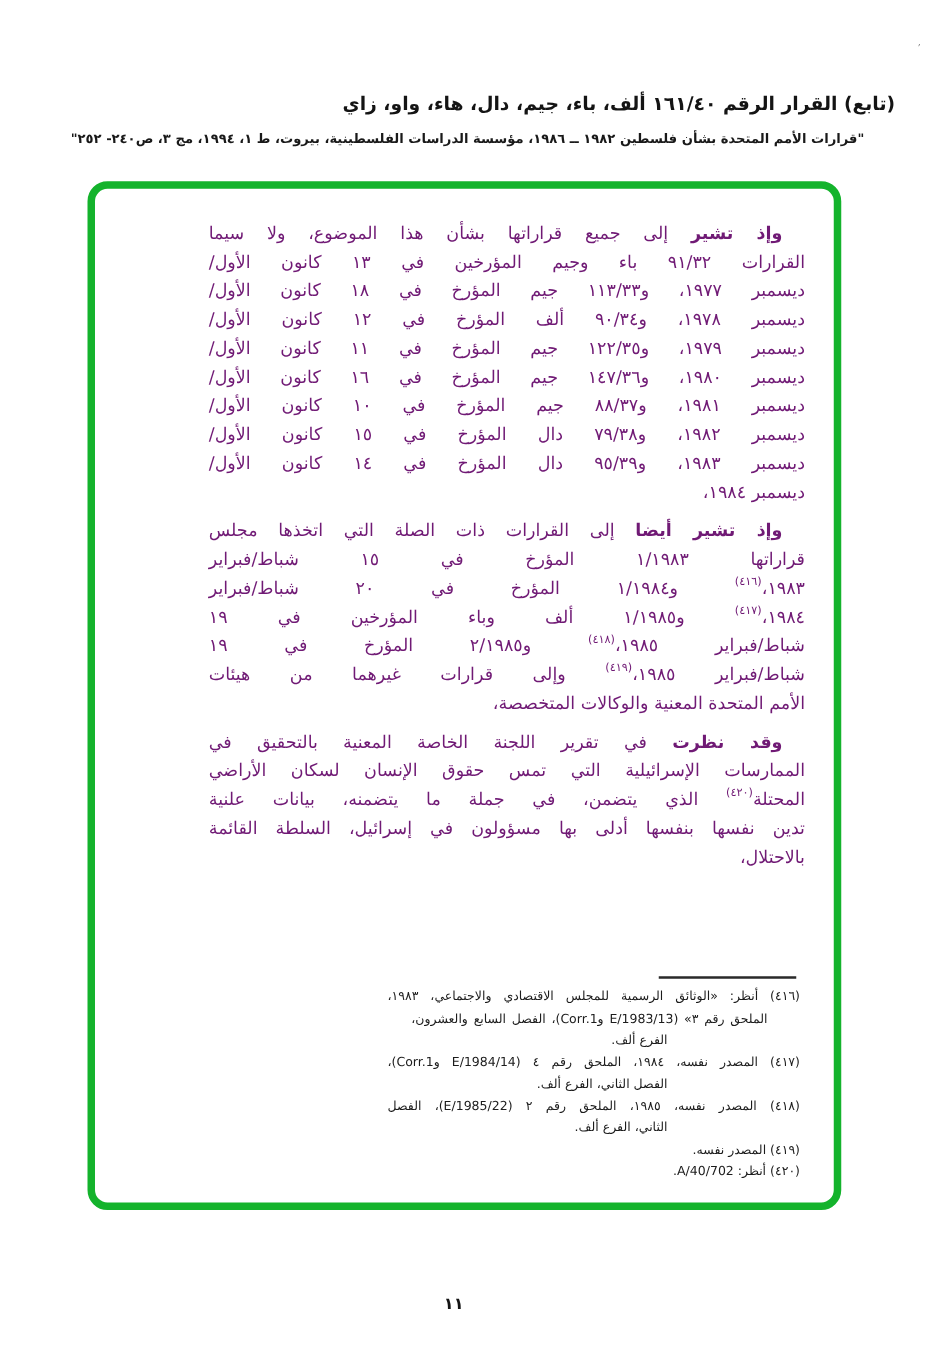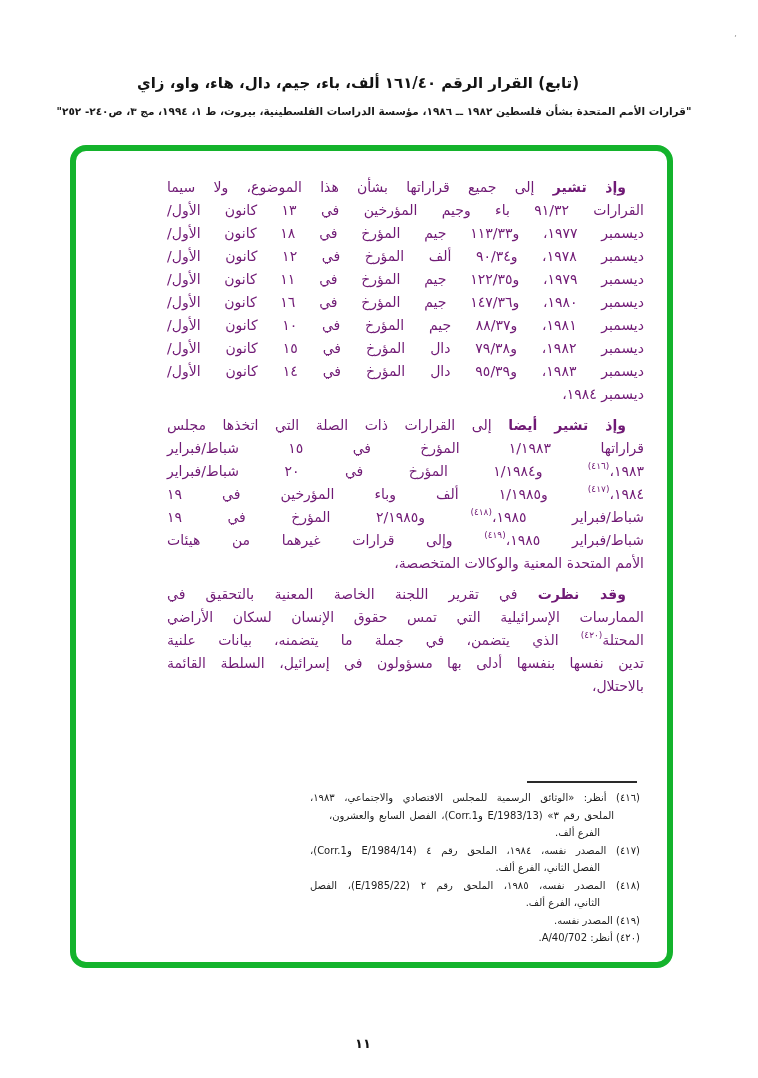--- a/index.html
+++ b/index.html
@@ -10,21 +10,21 @@
   }
   .page{position:relative;width:758px;height:1078px;background:#ffffff;overflow:hidden;}
 
   .corner-mark{
     position:absolute;top:34px;left:728px;width:14px;
     font-size:8px;color:#8a8a8a;text-align:center;transform:rotate(8deg);
   }
 
   .title{
     position:absolute;top:74px;left:0;width:716px;
-    direction:rtl;text-align:center;white-space:nowrap;
+    direction:rtl;text-align:right;white-space:nowrap;
     font-weight:bold;font-size:15px;letter-spacing:.2px;
   }
   .source{
     position:absolute;top:105px;left:0;width:748px;
     direction:rtl;text-align:center;white-space:nowrap;
     font-weight:bold;font-size:10.5px;color:#191919;
   }
 
   .green-box{
     position:absolute;left:70px;top:145px;width:603px;height:823px;
@@ -47,21 +47,21 @@
   .fn-sep{
     position:absolute;left:527px;top:781px;width:110px;height:2px;background:#2a2a2a;
   }
   .footnotes{
     position:absolute;left:310px;top:789px;width:330px;
     direction:rtl;font-size:10px;line-height:17.5px;color:#1c1c1c;
   }
   .fnline{text-align:right;}
   .fnline.justline{text-align:justify;text-align-last:justify;}
   .fnline.ind1{margin-right:26px;margin-left:19px;}
-  .fnline.ind2{margin-right:40px;}
+  .fnline.ind2{margin-right:106px;}
 
   .page-num{
     position:absolute;top:1036px;left:0;width:726px;
     text-align:center;font-weight:bold;font-size:13px;letter-spacing:4px;
     direction:rtl;
   }
 </style>
 </head>
 <body>
 

